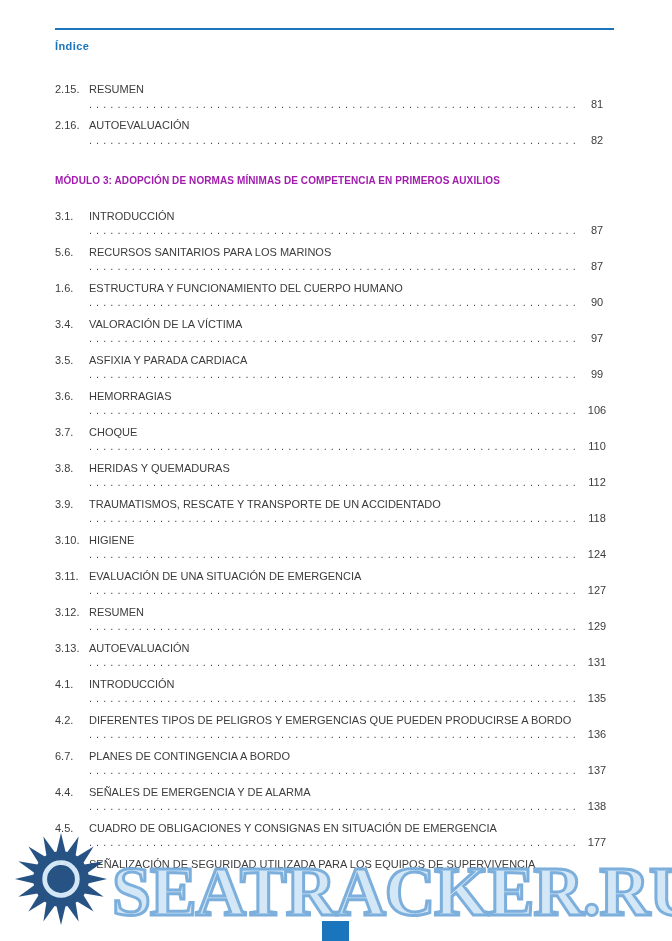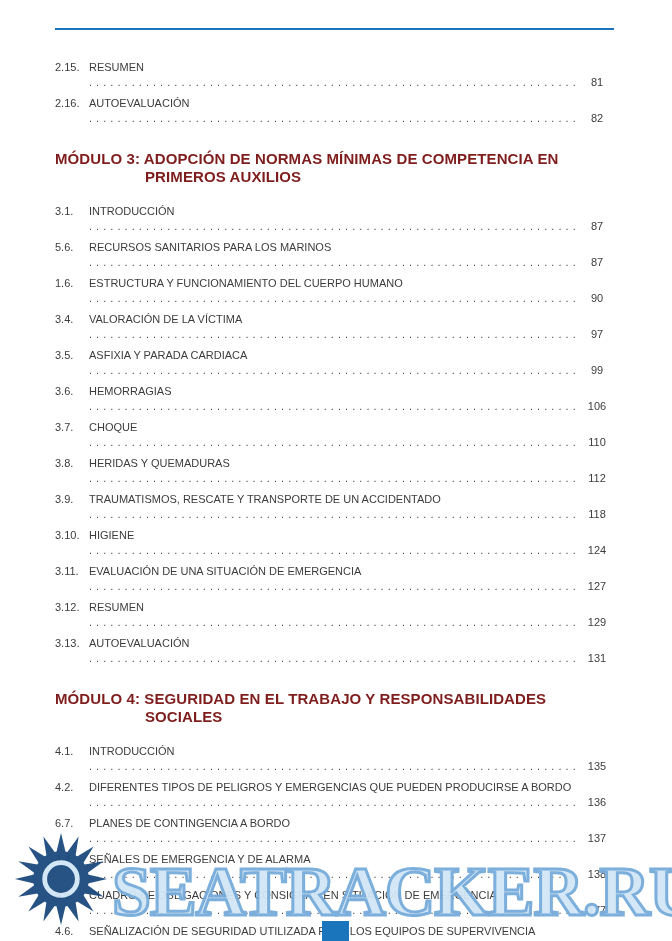--- a/index.html
+++ b/index.html
@@ -21,22 +21,22 @@
     margin-bottom: 10px;
   }
   .index-label {
     color: #1b75bc;
     font-size: 11px;
     font-weight: bold;
     letter-spacing: 0.4px;
   }
   .toc { margin-top: 30px; }
   .module-heading {
-    color: #7f1d1d;
-    font-size: 15px;
+    color: #a21caf;
+    font-size: 10px;
     font-weight: bold;
     line-height: 17.5px;
     margin: 25px 0 19px 0;
     padding-left: 90px;
     text-indent: -90px;
     letter-spacing: 0.1px;
   }
   .toc-section:first-child .entries { margin-top: 16px; }
   .entry {
     display: flex;
@@ -96,20 +96,21 @@
     height: 20px;
     background: #1b75bc;
     z-index: 2;
   }
 </style>
 </head>
 <body>
 
 <div class="page">
   <div class="top-rule"></div>
+  <div class="index-label">Índice</div>
   <div class="toc" id="toc-root">
   <section class="toc-section">
 
     <div class="entries">
   <div class="entry">
     <span class="num">2.15.</span>
     <span class="text"><span class="title">RESUMEN</span><span class="dots"> . . . . . . . . . . . . . . . . . . . . . . . . . . . . . . . . . . . . . . . . . . . . . . . . . . . . . . . . . . . . . . . . . . . . . . . . . . . . . . . . . . . . . . . . . . . . . . . . . . . . . . . . . . . . . . . . . . . . . . . . . . . . . . . . . . . . . . . . . . . . . . . . . . . . . . . . . . . . . . . . </span></span>
     <span class="pagenum">81</span>
   </div>
 
@@ -198,21 +199,20 @@
 
   <div class="entry">
     <span class="num">3.13.</span>
     <span class="text"><span class="title">AUTOEVALUACIÓN</span><span class="dots"> . . . . . . . . . . . . . . . . . . . . . . . . . . . . . . . . . . . . . . . . . . . . . . . . . . . . . . . . . . . . . . . . . . . . . . . . . . . . . . . . . . . . . . . . . . . . . . . . . . . . . . . . . . . . . . . . . . . . . . . . . . . . . . . . . . . . . . . . . . . . . . . . . . . . . . . . . . . . . . . . </span></span>
     <span class="pagenum">131</span>
   </div>
 </div>
   </section>
 
   <section class="toc-section">
-    <h2 class="module-heading">MÓDULO 4: SEGURIDAD EN EL TRABAJO Y RESPONSABILIDADES SOCIALES</h2>
     <div class="entries">
   <div class="entry">
     <span class="num">4.1.</span>
     <span class="text"><span class="title">INTRODUCCIÓN</span><span class="dots"> . . . . . . . . . . . . . . . . . . . . . . . . . . . . . . . . . . . . . . . . . . . . . . . . . . . . . . . . . . . . . . . . . . . . . . . . . . . . . . . . . . . . . . . . . . . . . . . . . . . . . . . . . . . . . . . . . . . . . . . . . . . . . . . . . . . . . . . . . . . . . . . . . . . . . . . . . . . . . . . . </span></span>
     <span class="pagenum">135</span>
   </div>
 
   <div class="entry">
     <span class="num">4.2.</span>
     <span class="text"><span class="title">DIFERENTES TIPOS DE PELIGROS Y EMERGENCIAS QUE PUEDEN PRODUCIRSE A BORDO</span><span class="dots"> . . . . . . . . . . . . . . . . . . . . . . . . . . . . . . . . . . . . . . . . . . . . . . . . . . . . . . . . . . . . . . . . . . . . . . . . . . . . . . . . . . . . . . . . . . . . . . . . . . . . . . . . . . . . . . . . . . . . . . . . . . . . . . . . . . . . . . . . . . . . . . . . . . . . . . . . . . . . . . . . </span></span>

